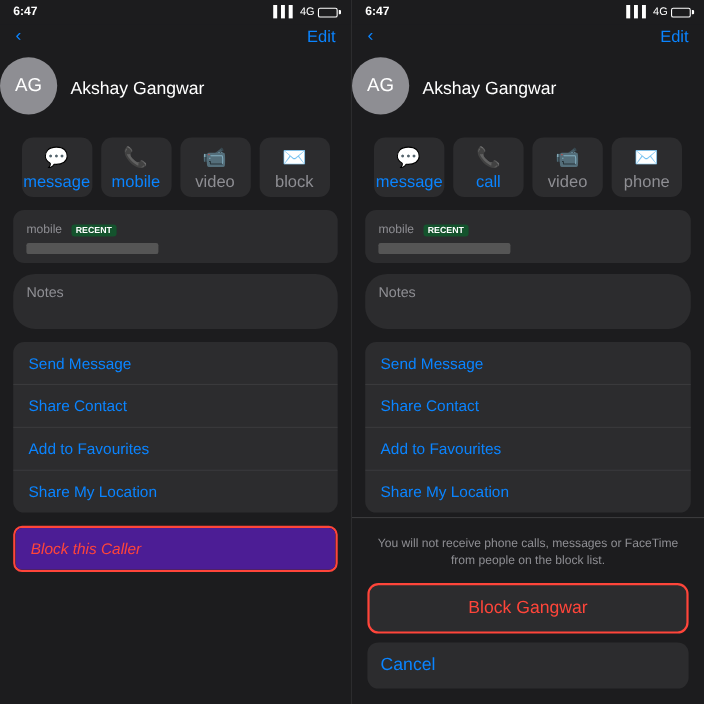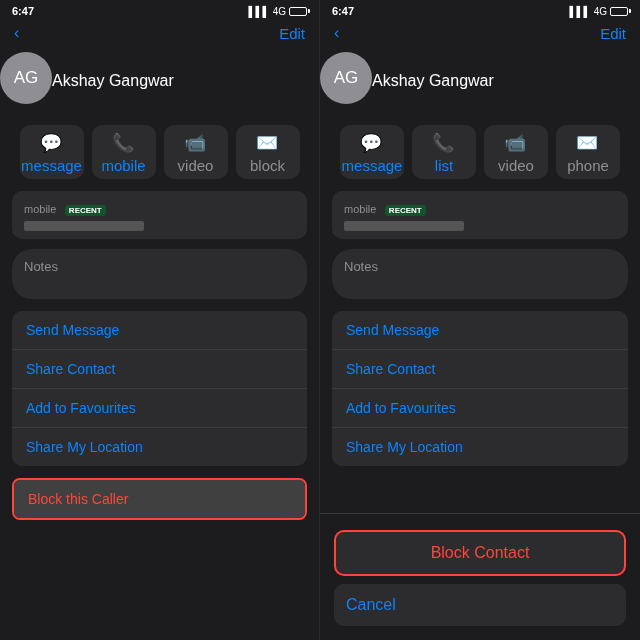--- a/index.html
+++ b/index.html
@@ -103,20 +103,21 @@
       justify-content: center;
       color: #fff;
       font-size: 17px;
       font-weight: 500;
       margin-bottom: 5px;
     }
     .contact-name {
       color: #fff;
       font-size: 16px;
       font-weight: 400;
+      margin-left: 12px;
     }
 
     .action-buttons {
       display: flex;
       justify-content: center;
       gap: 8px;
       padding: 6px 14px 8px;
     }
     .action-btn {
       display: flex;
@@ -198,21 +199,22 @@
     .block-caller-wrapper {
       margin: 6px 12px;
       border: 2px solid #ff453a;
       border-radius: 8px;
       overflow: hidden;
     }
     .block-caller-item {
       padding: 11px 14px;
       font-size: 14px;
       color: #ff453a;
-      background: #404040;
+      background: #4c1d95;
+      font-style: italic;
     }
 
     
     .right-panel {
       width: 320px;
       height: 640px;
       background: #1c1c1e;
       display: flex;
       flex-direction: column;
       position: relative;
@@ -348,21 +350,21 @@
     <span class="contact-name">Akshay Gangwar</span>
   </div>
 
   <div class="action-buttons">
     <div class="action-btn">
       <span class="action-btn-icon">💬</span>
       <span class="action-btn-label blue">message</span>
     </div>
     <div class="action-btn">
       <span class="action-btn-icon">📞</span>
-      <span class="action-btn-label blue">list</span>
+      <span class="action-btn-label blue">call</span>
     </div>
     <div class="action-btn">
       <span class="action-btn-icon">📹</span>
       <span class="action-btn-label">video</span>
     </div>
     <div class="action-btn">
       <span class="action-btn-icon">✉️</span>
       <span class="action-btn-label">phone</span>
     </div>
   </div>
@@ -378,17 +380,18 @@
   </div>
 
   <div class="list-section">
     <div class="list-item">Send Message</div>
     <div class="list-item">Share Contact</div>
     <div class="list-item">Add to Favourites</div>
     <div class="list-item">Share My Location</div>
   </div>
 
   <div class="bottom-sheet">
-    <div class="sheet-block-btn">Block Contact</div>
+    <p class="sheet-message">You will not receive phone calls, messages or FaceTime from people on the block list.</p>
+    <div class="sheet-block-btn">Block Gangwar</div>
     <div class="sheet-cancel-btn">Cancel</div>
   </div>
 
 </div>
 
 </body></html>

